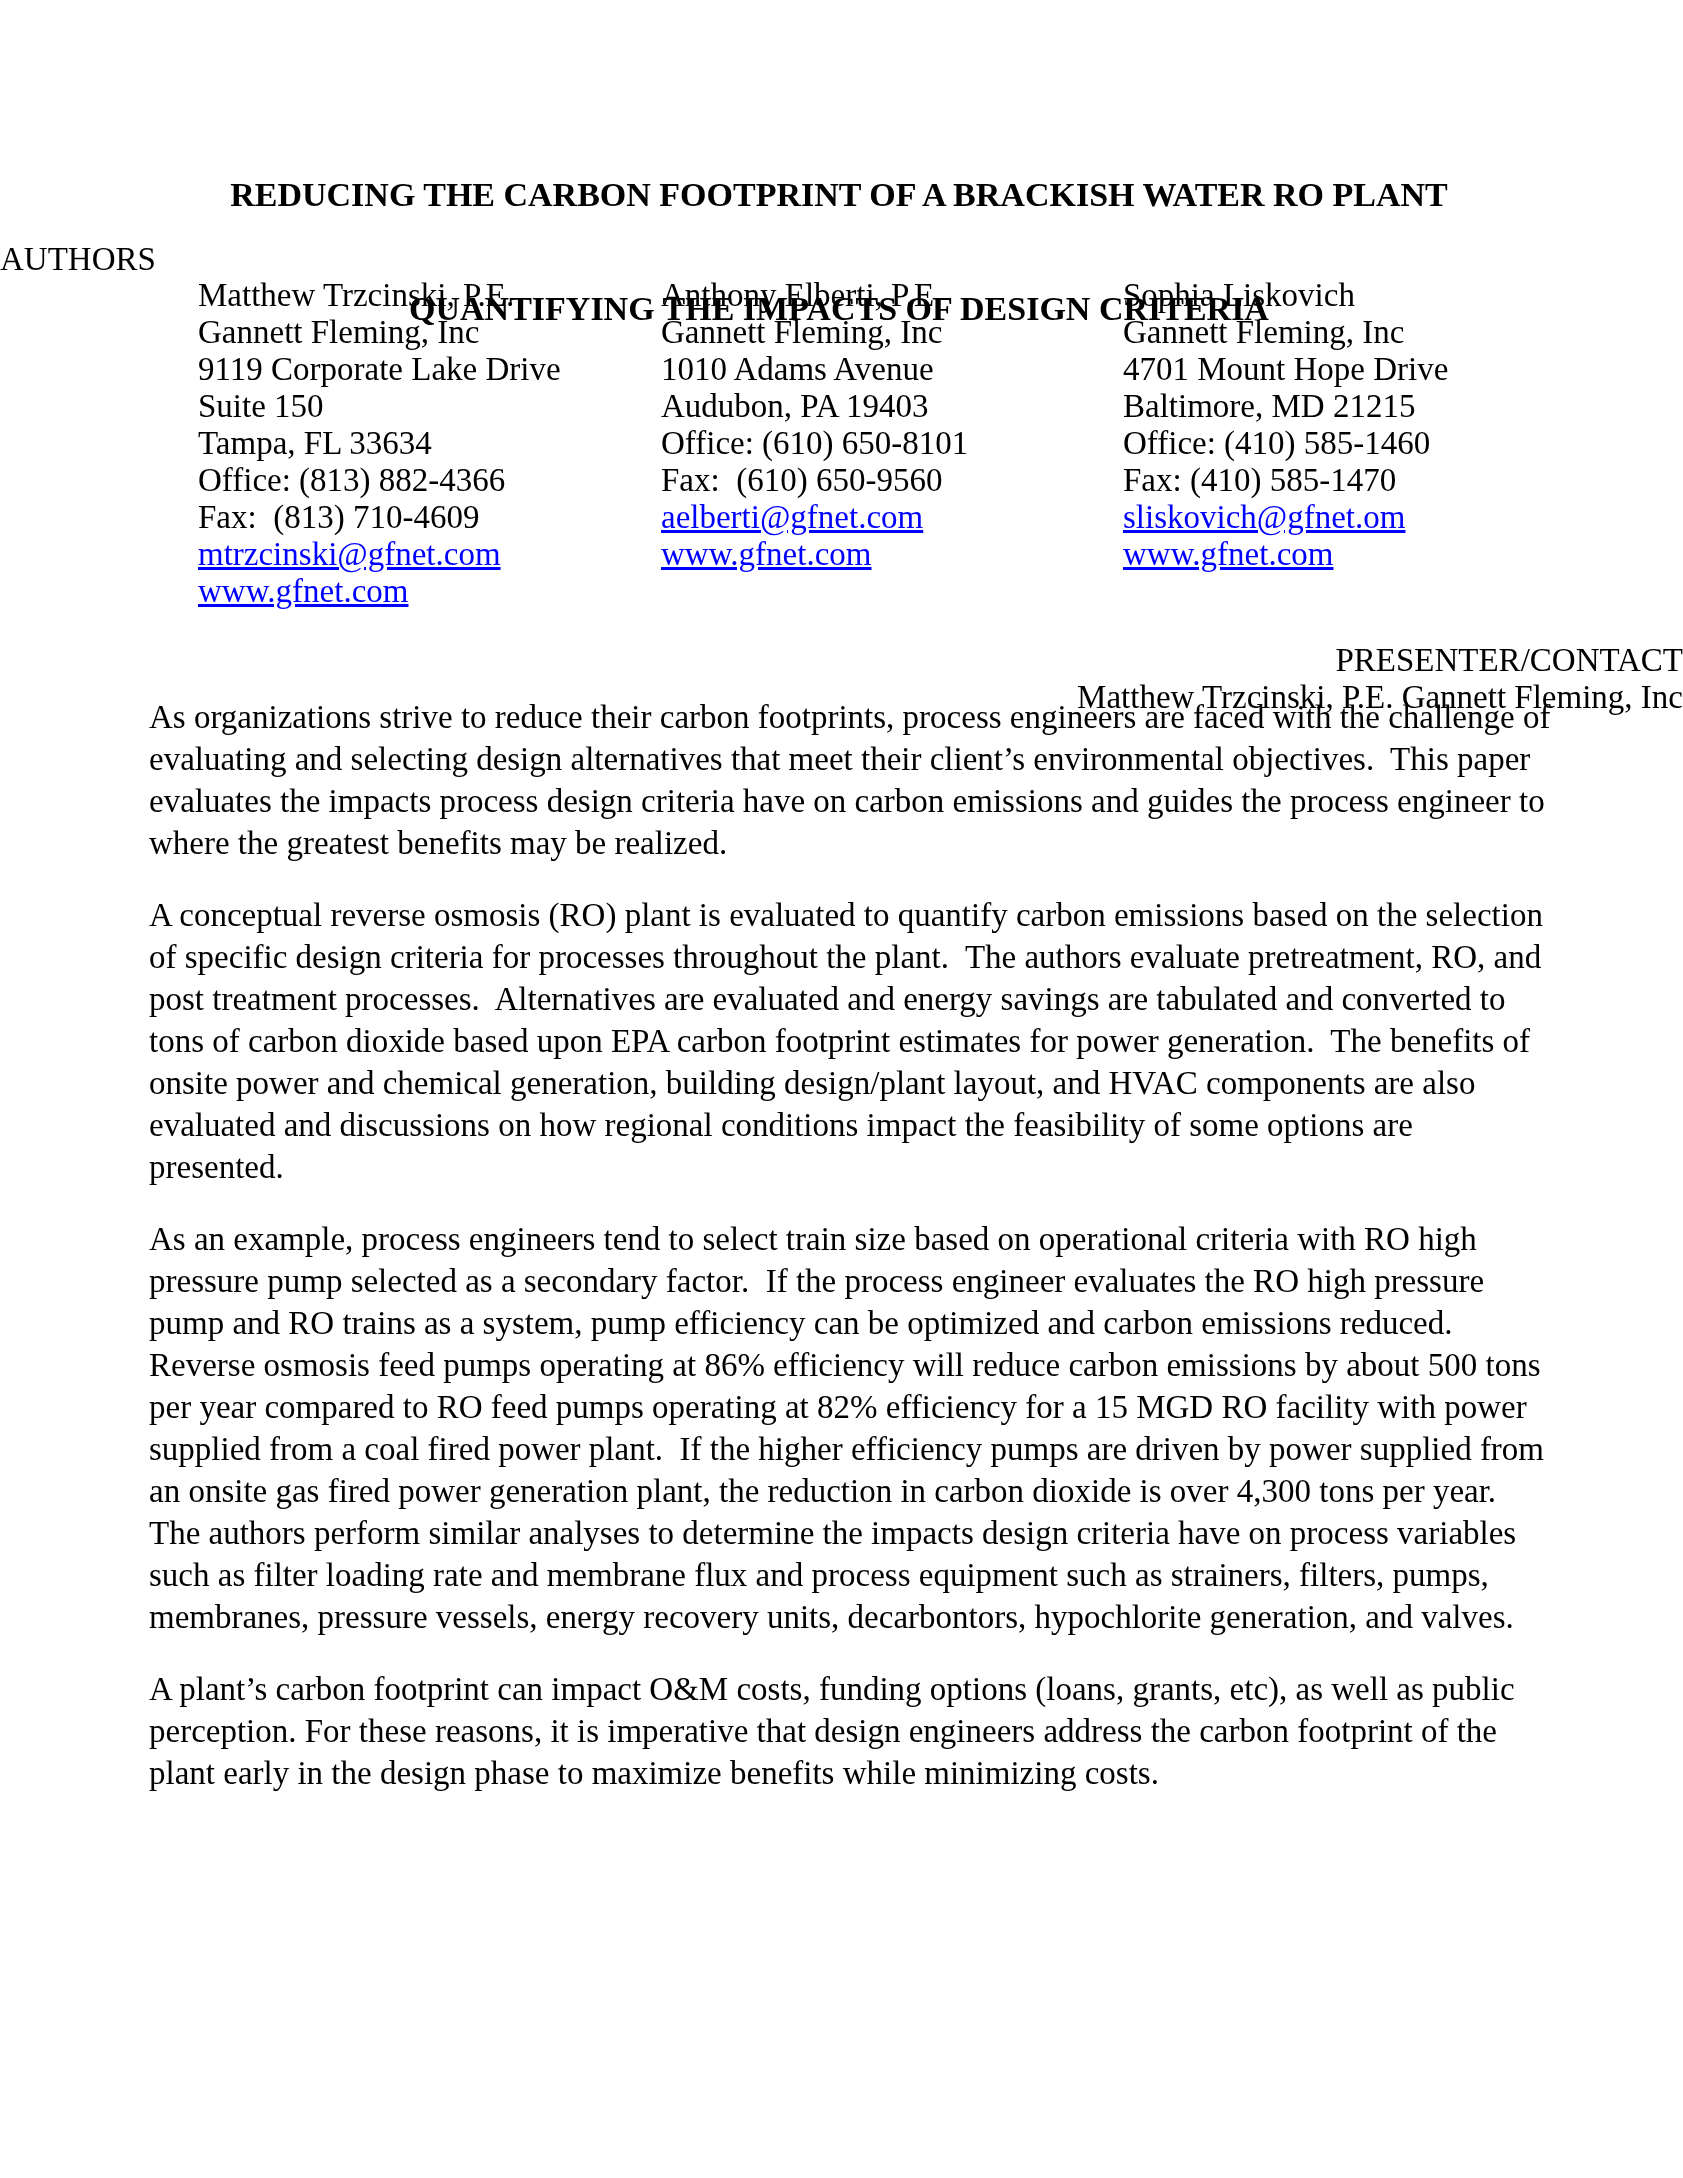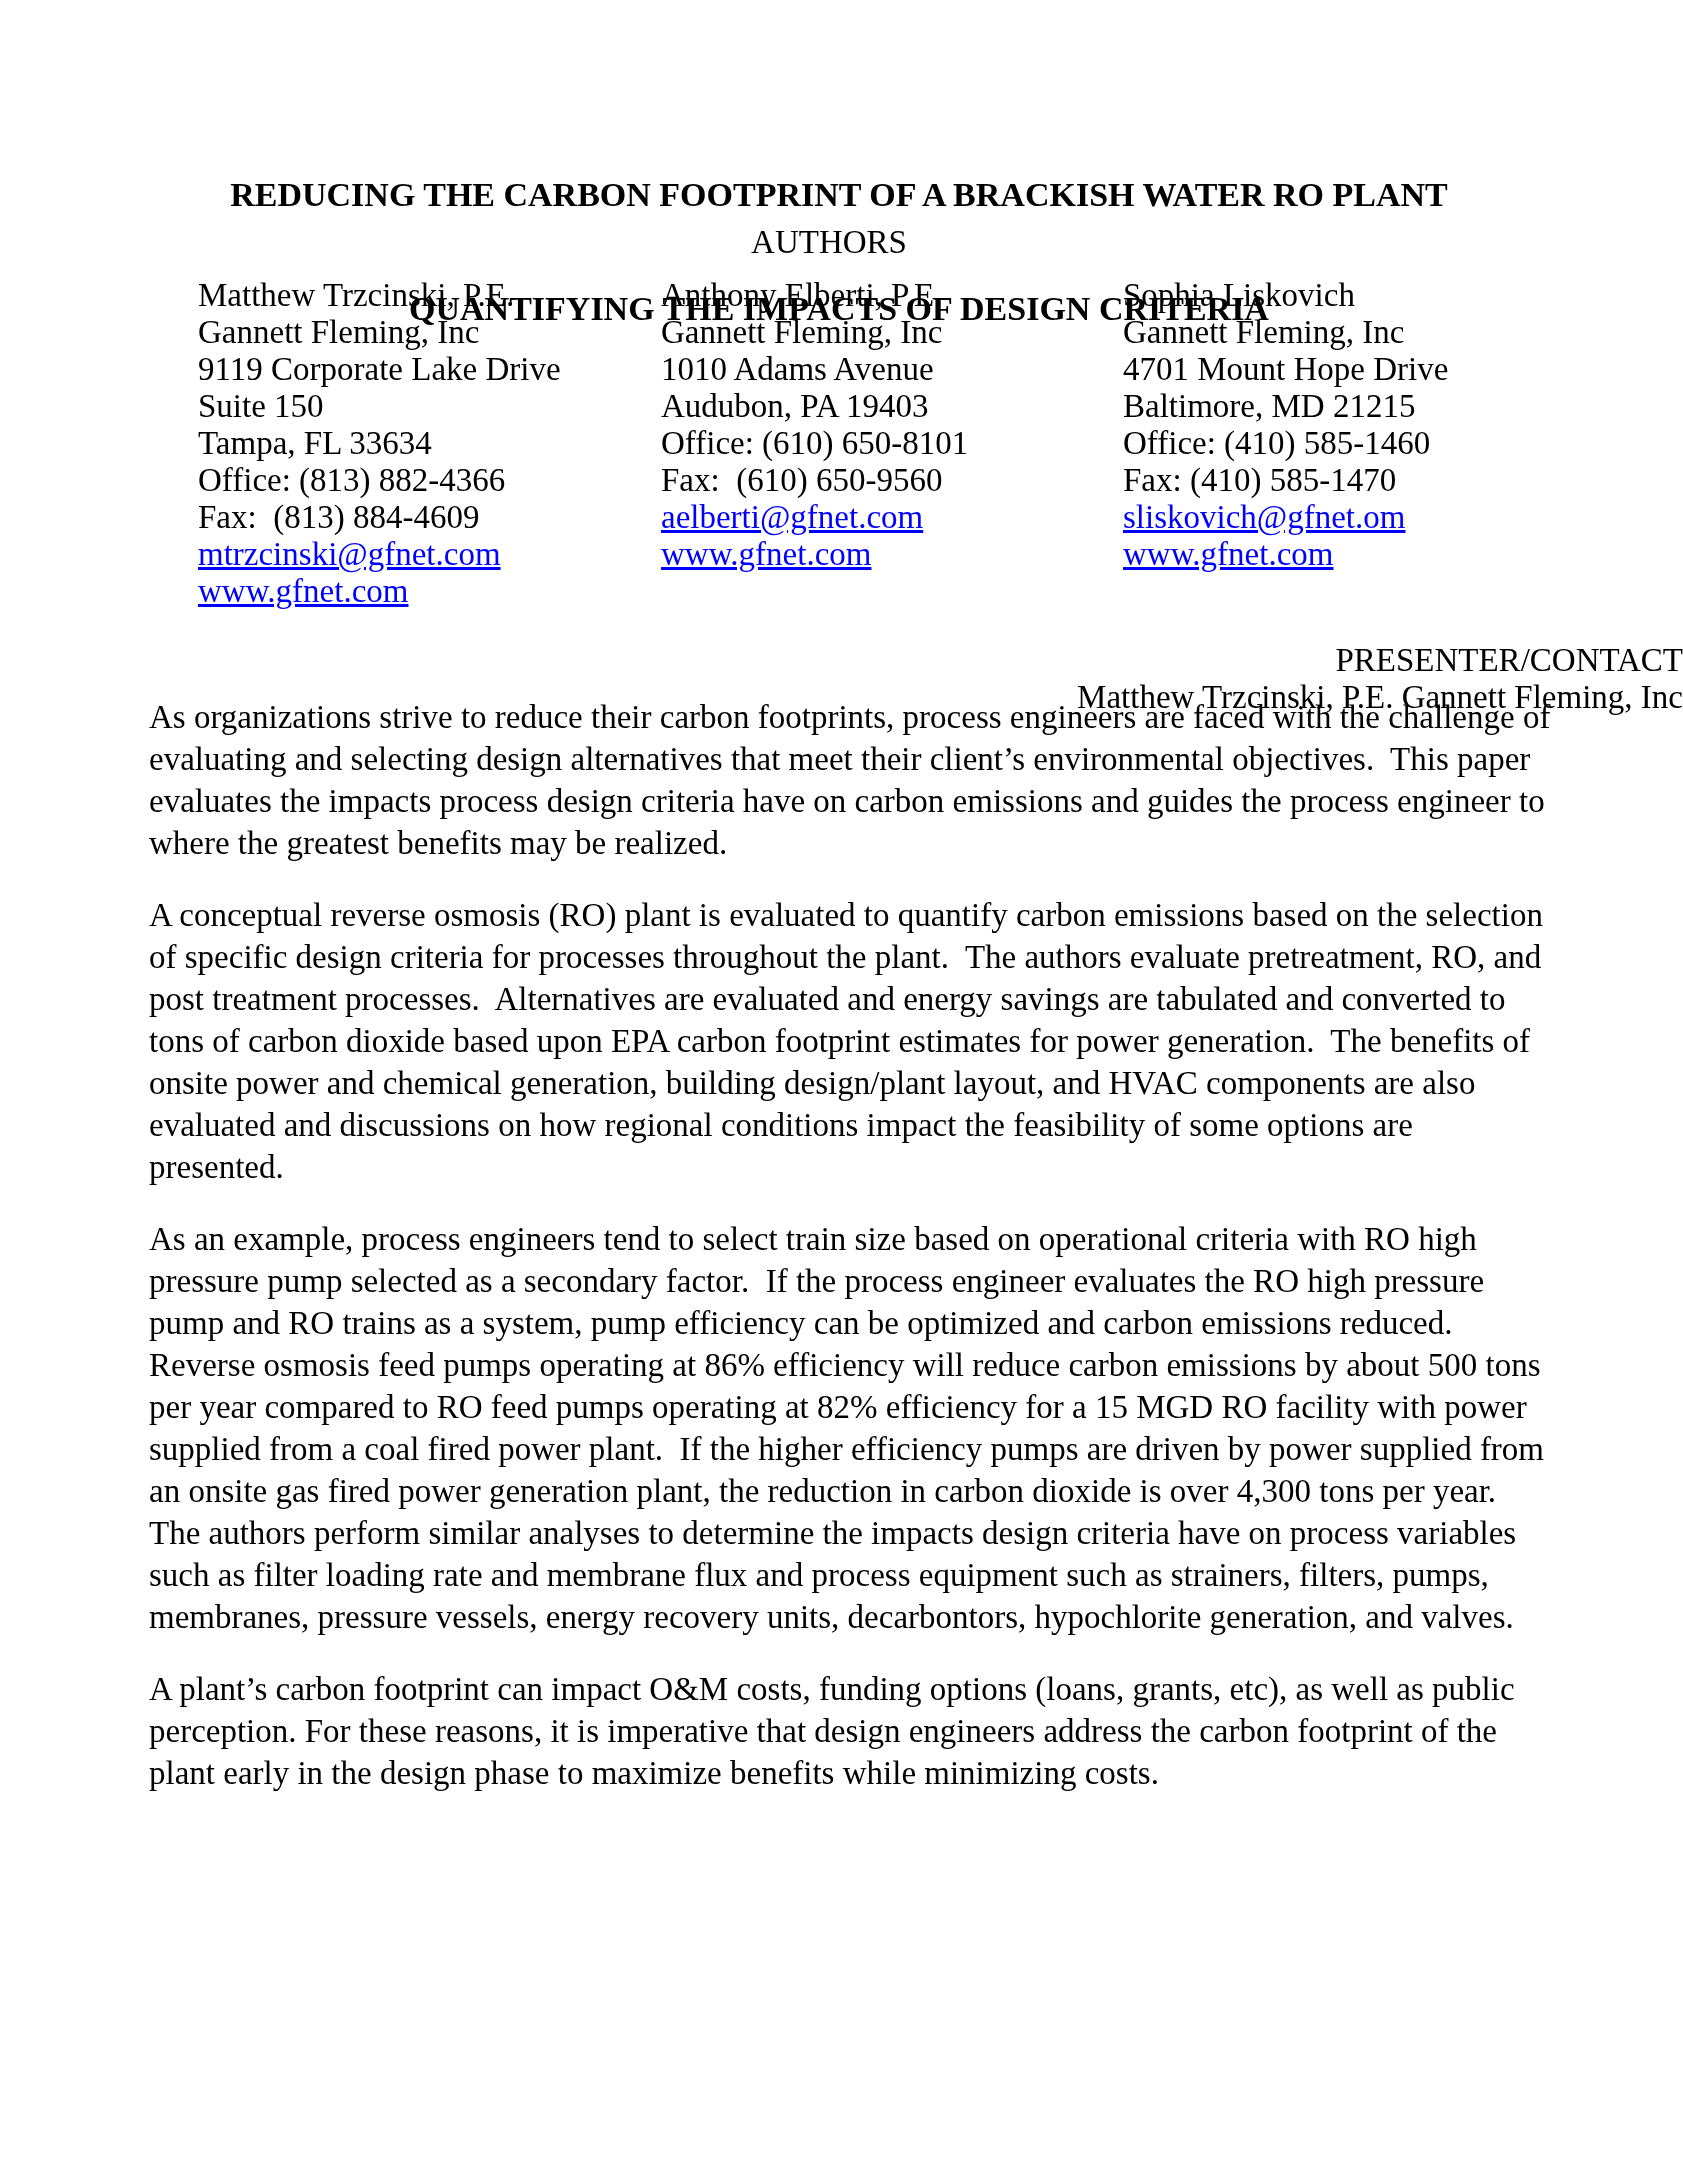--- a/index.html
+++ b/index.html
@@ -23,24 +23,24 @@
     left: 0;
     width: 1678px;
     text-align: center;
     font-weight: bold;
     font-size: 34px;
     line-height: 38px;
     white-space: pre-wrap;
   }
   .authors-heading {
     position: absolute;
-    top: 224px;
+    top: 241px;
     left: 0;
     width: 1658px;
-    text-align: center;
+    text-align: left;
     line-height: 37px;
   }
   .authors-row {
     position: absolute;
     top: 277px;
     left: 198px;
     right: 0;
     display: flex;
     line-height: 37px;
   }
@@ -97,21 +97,21 @@
 
   <div class="authors-row">
 
     <div class="author-col c1">
       <span class="a-line">Matthew Trzcinski, P.E.</span>
       <span class="a-line">Gannett Fleming, Inc</span>
       <span class="a-line">9119 Corporate Lake Drive</span>
       <span class="a-line">Suite 150</span>
       <span class="a-line">Tampa, FL 33634</span>
       <span class="a-line">Office: (813) 882-4366</span>
-      <span class="a-line">Fax:  (813) 884-4609</span>
+      <span class="a-line">Fax:  (813) 710-4609</span>
       <a class="doc-link">mtrzcinski@gfnet.com</a>
       <a class="doc-link">www.gfnet.com</a>
     </div>
 
     <div class="author-col c2">
       <span class="a-line">Anthony Elberti, P.E.</span>
       <span class="a-line">Gannett Fleming, Inc</span>
       <span class="a-line">1010 Adams Avenue</span>
       <span class="a-line">Audubon, PA 19403</span>
       <span class="a-line">Office: (610) 650-8101</span>

